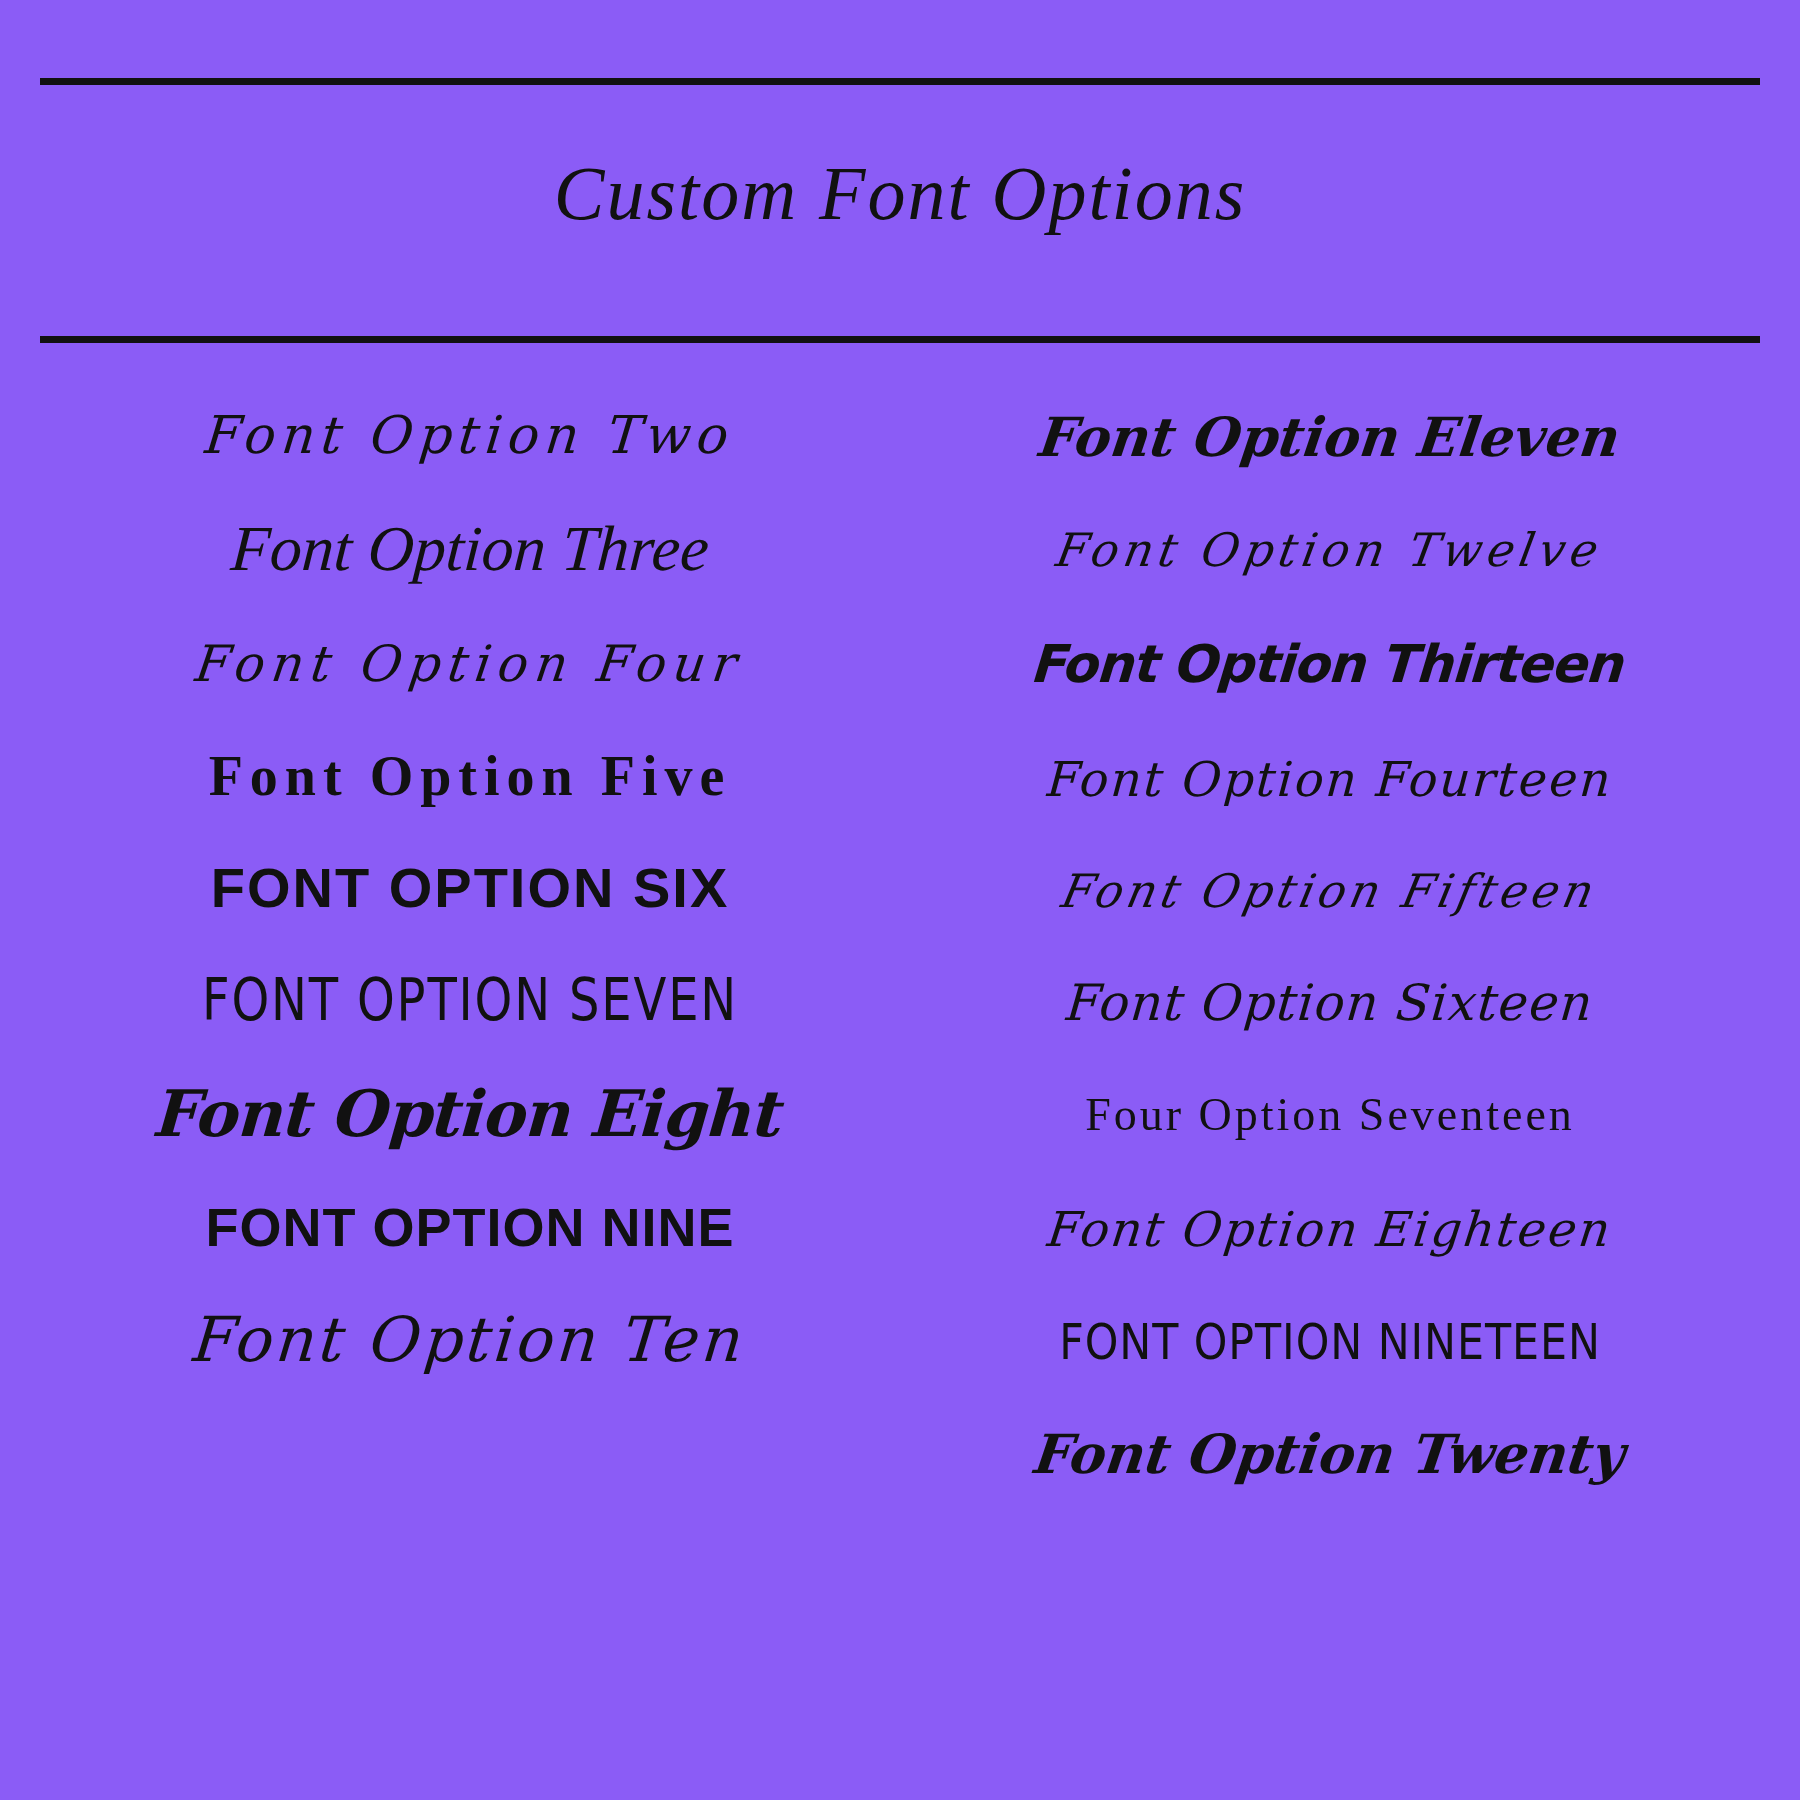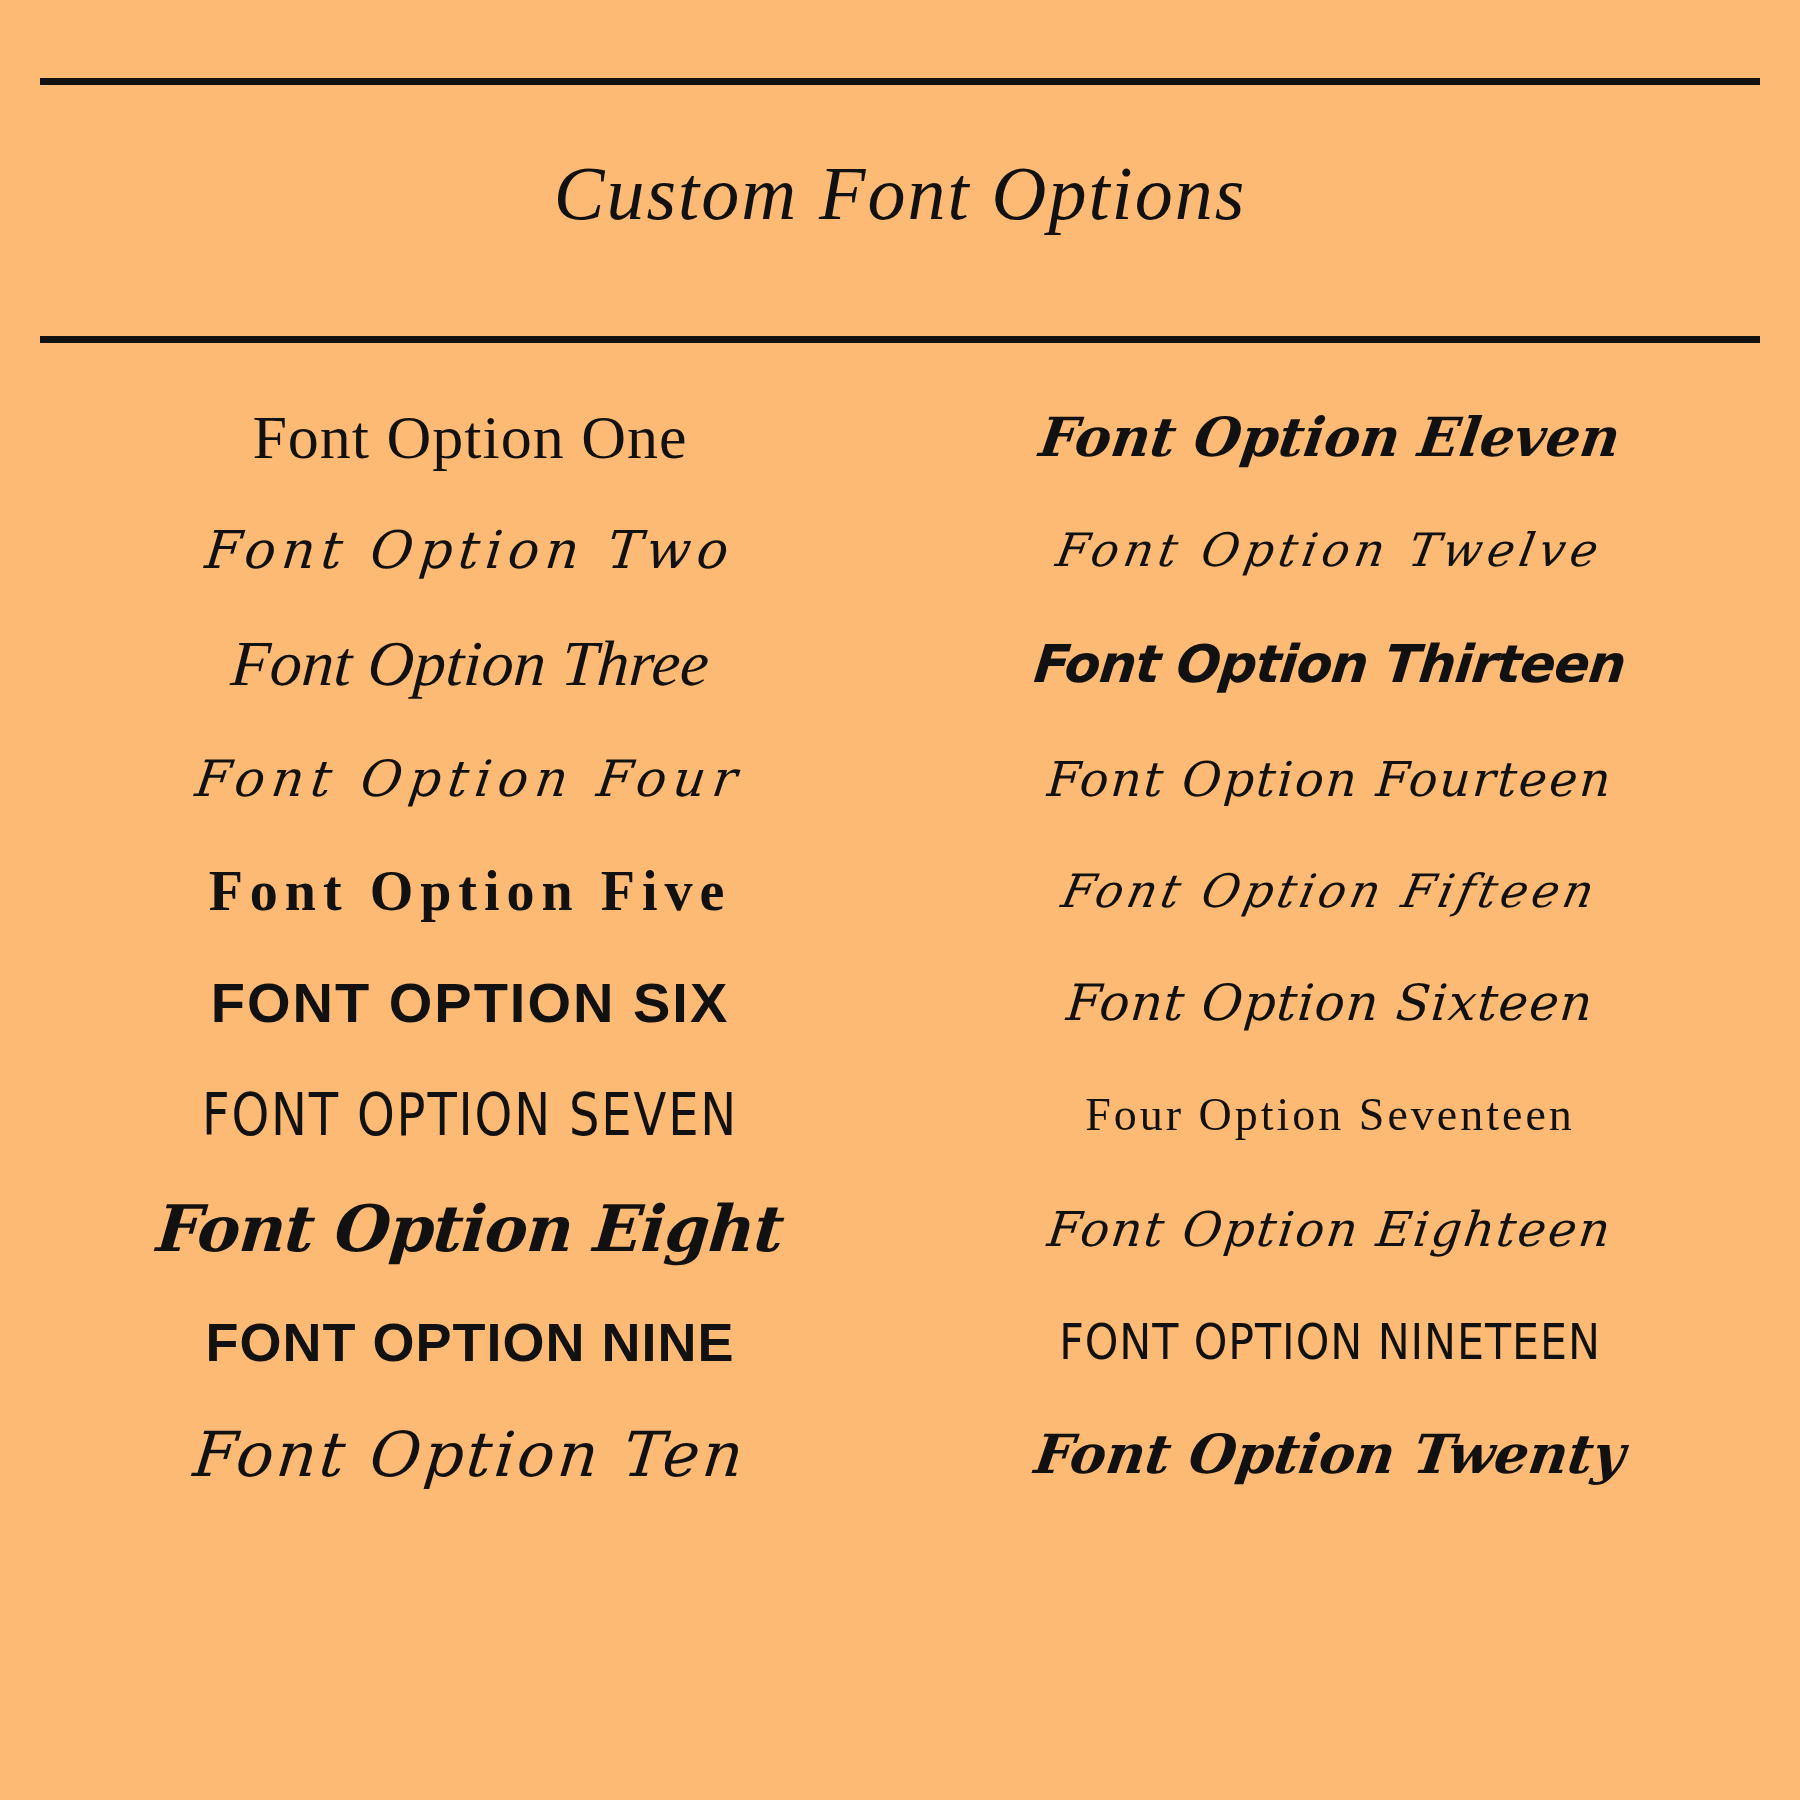--- a/index.html
+++ b/index.html
@@ -13,21 +13,21 @@
     font-family: "Liberation Sans", sans-serif;
     color: #111111;
     overflow: hidden;
   }
 
   .page {
     position: relative;
     width: 1800px;
     height: 1800px;
     box-sizing: border-box;
-    background: #fdba74;
+    background: #8b5cf6;
   }
 
   
   .rule {
     position: absolute;
     left: 40px;
     right: 40px;
     height: 7px;
     background: #111111;
   }
@@ -108,21 +108,20 @@
 
   <div class="rule rule-top"></div>
 
   <div class="title">Custom Font Options</div>
 
   <div class="rule rule-bottom"></div>
 
   <div class="columns">
 
     <div class="col col-left">
-      <span class="sample s1">Font Option One</span>
       <span class="sample s2">Font Option Two</span>
       <span class="sample s3">Font Option Three</span>
       <span class="sample s4">Font Option Four</span>
       <span class="sample s5">Font Option Five</span>
       <span class="sample s6">FONT OPTION SIX</span>
       <span class="sample s7">FONT OPTION SEVEN</span>
       <span class="sample s8">Font Option Eight</span>
       <span class="sample s9">FONT OPTION NINE</span>
       <span class="sample s10">Font Option Ten</span>
     </div>

